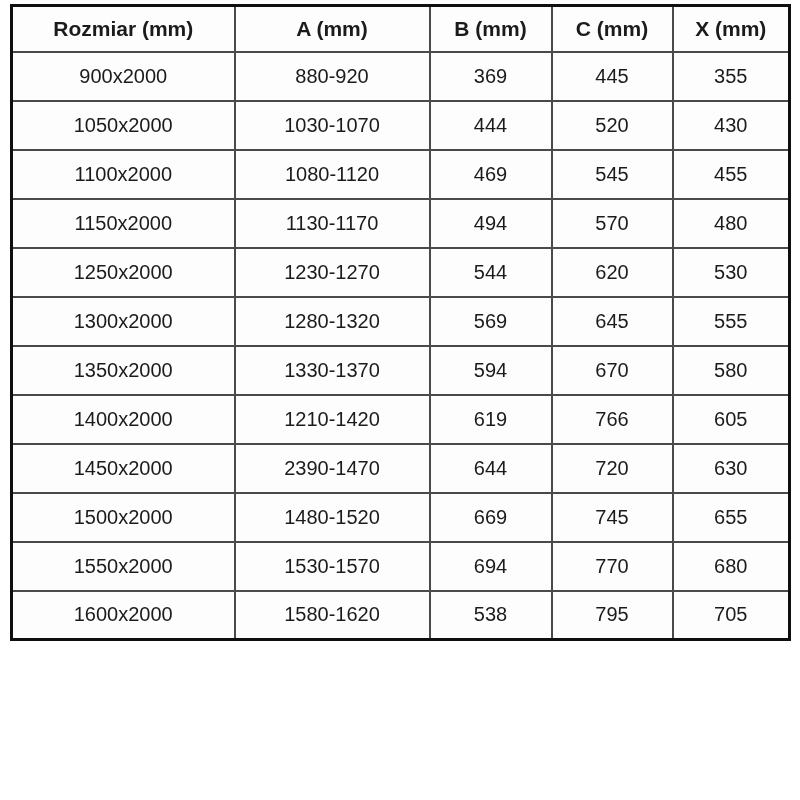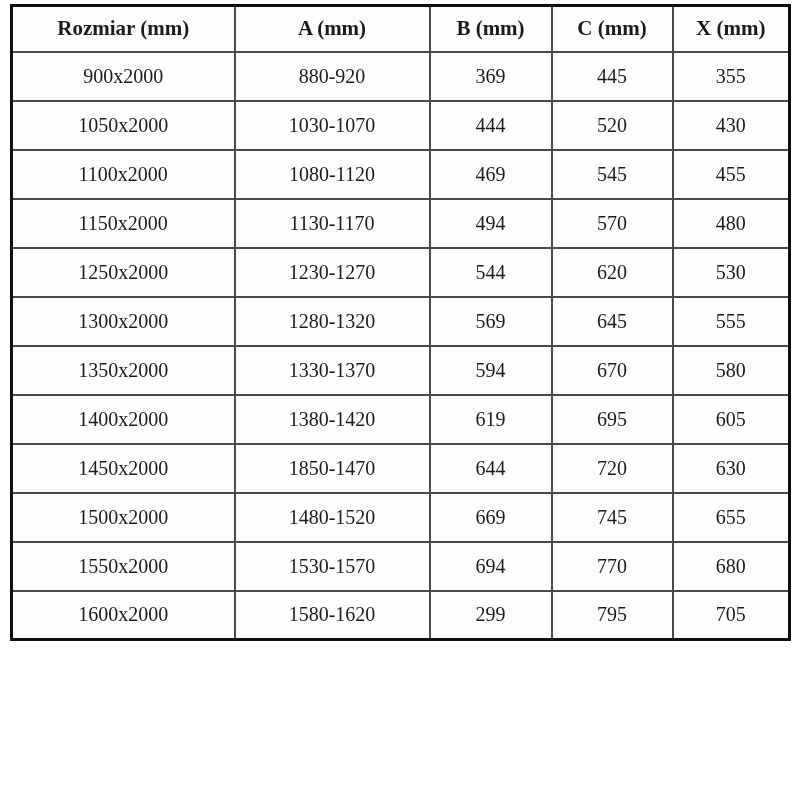--- a/index.html
+++ b/index.html
@@ -11,21 +11,20 @@
     font-family: "Liberation Sans", sans-serif;
   }
   .size-table {
     border-collapse: collapse;
     table-layout: fixed;
     width: 778px;
     height: 620px;
     margin: 4px 8px 0 10px;
     background: #fdfdfd;
     border: 3px solid #0f0f0f;
-    font-family: Liberation Serif, serif;
   }
   .size-table th,
   .size-table td {
     border: 2px solid #4a4a4a;
     text-align: center;
     vertical-align: middle;
     color: #1b1b1b;
     font-size: 20px;
     padding: 0;
     overflow: hidden;
@@ -107,28 +106,28 @@
       </tr>
       <tr>
         <td>1350x2000</td>
         <td>1330-1370</td>
         <td>594</td>
         <td>670</td>
         <td>580</td>
       </tr>
       <tr>
         <td>1400x2000</td>
-        <td>1380-1420</td>
+        <td>1210-1420</td>
         <td>619</td>
-        <td>695</td>
+        <td>766</td>
         <td>605</td>
       </tr>
       <tr>
         <td>1450x2000</td>
-        <td>1850-1470</td>
+        <td>2390-1470</td>
         <td>644</td>
         <td>720</td>
         <td>630</td>
       </tr>
       <tr>
         <td>1500x2000</td>
         <td>1480-1520</td>
         <td>669</td>
         <td>745</td>
         <td>655</td>
@@ -136,18 +135,18 @@
       <tr>
         <td>1550x2000</td>
         <td>1530-1570</td>
         <td>694</td>
         <td>770</td>
         <td>680</td>
       </tr>
       <tr>
         <td>1600x2000</td>
         <td>1580-1620</td>
-        <td>299</td>
+        <td>538</td>
         <td>795</td>
         <td>705</td>
       </tr>
     </tbody>
 </table>
 
 </body></html>

